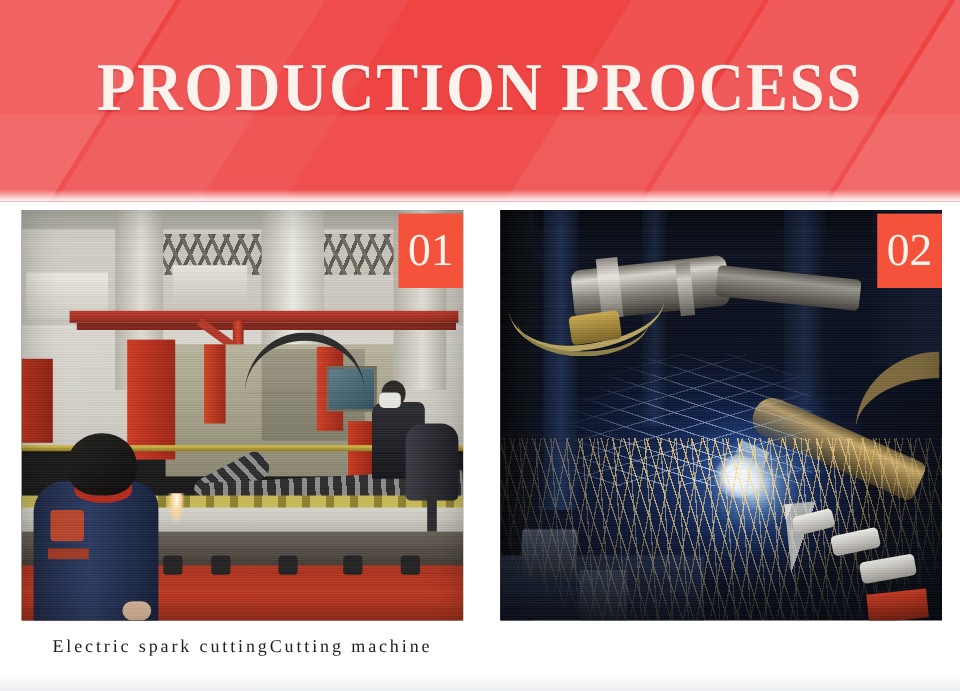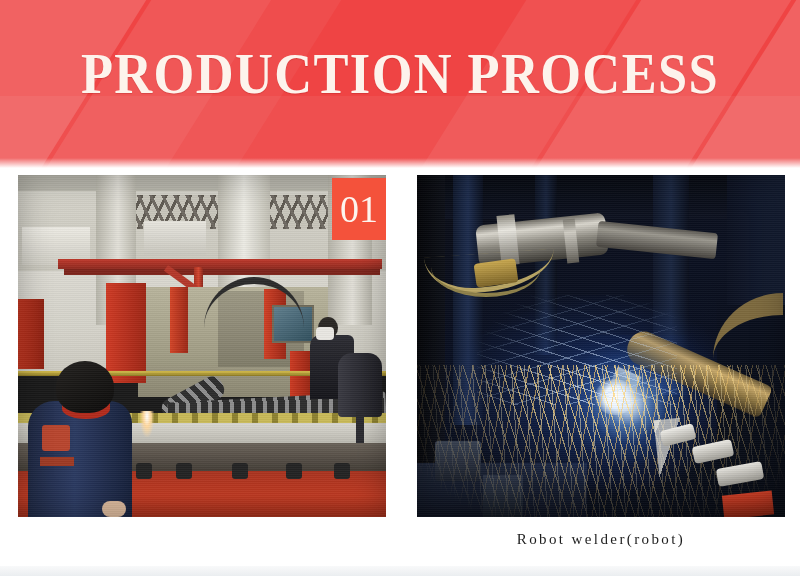--- a/index.html
+++ b/index.html
@@ -528,20 +528,21 @@
       <div class="lp lp-worker-head"></div>
       <div class="lp lp-worker-logo"></div>
       <div class="lp lp-worker-logo2"></div>
       <div class="lp lp-worker-hand"></div>
 
       <div class="photo-grain"></div>
       <div class="photo-vignette"></div>
 
       <div class="badge">01</div>
     </div>
+    <div class="caption">Electric spark cuttingCutting machine</div>
   </div>
 
   <div class="card right">
     <div class="photo">
 
       <div class="rp rp-bg"></div>
       <div class="rp rp-topbar"></div>
       <div class="rp rp-darkframe-l"></div>
       <div class="rp rp-pillar"></div>
       <div class="rp rp-pillar2"></div>
@@ -571,19 +572,19 @@
 
       <div class="rp rp-gripper"></div>
       <div class="rp rp-gripper-a"></div>
       <div class="rp rp-gripper-b"></div>
       <div class="rp rp-gripper-c"></div>
       <div class="rp rp-redpart"></div>
 
       <div class="photo-grain"></div>
       <div class="photo-vignette"></div>
 
+      <div class="badge">02</div>
     </div>
-    <div class="caption">Robot welder(robot)</div>
   </div>
 
 </div>
 
 <div class="bottom-band"></div>
 
 </body></html>

